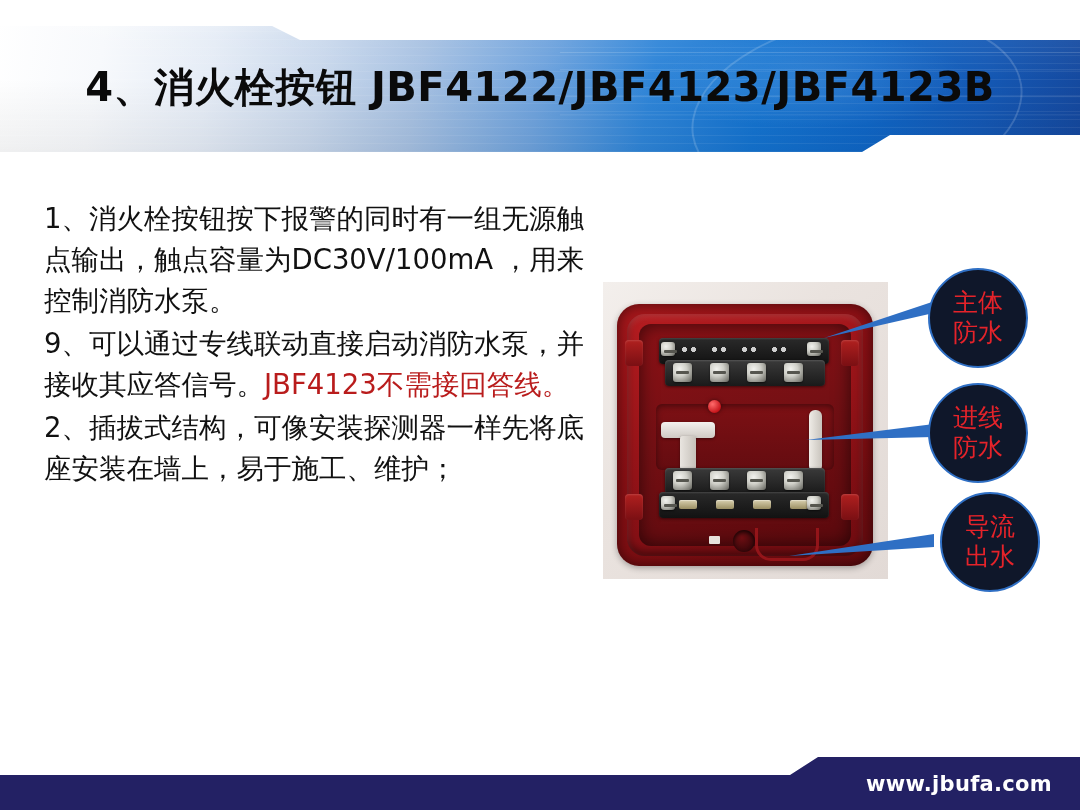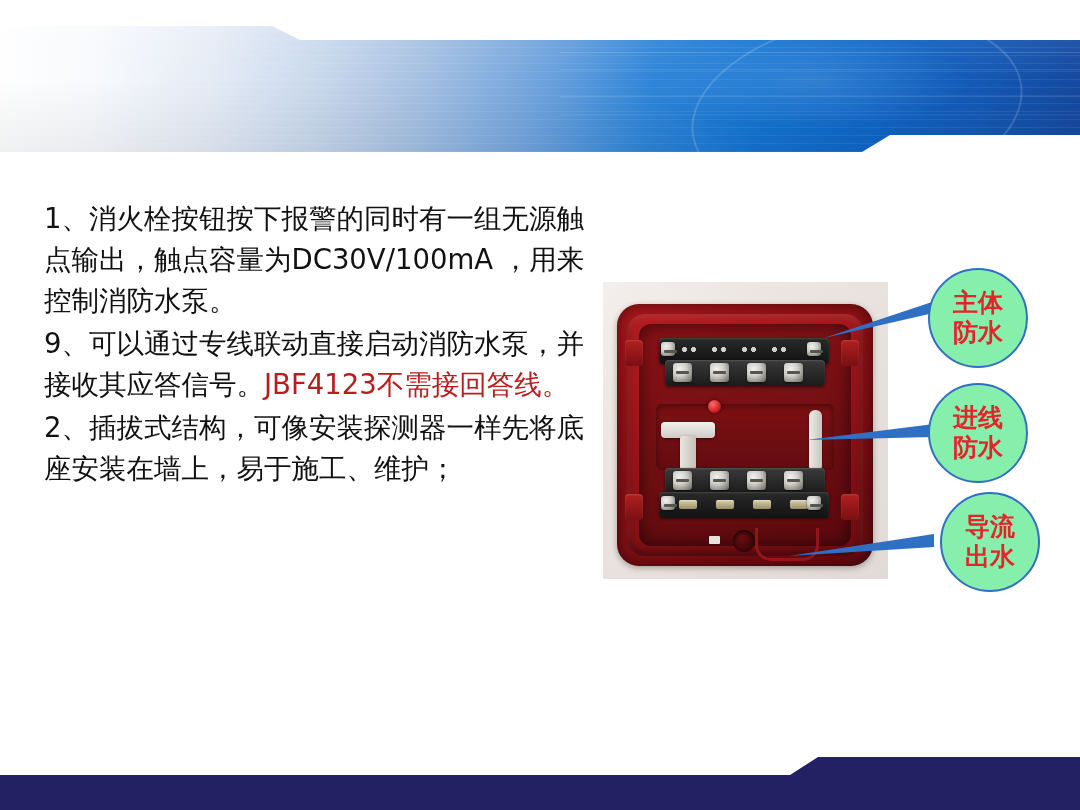--- a/index.html
+++ b/index.html
@@ -194,23 +194,23 @@
   }
   .corner-clip{
     position:absolute;width:18px;height:26px;border-radius:4px;
     background:linear-gradient(180deg,#b0201f,#7a0f13);
     box-shadow:inset 0 1px 2px rgba(255,255,255,.15);
   }
 
   
   .callout{
     position:absolute;width:96px;height:96px;border-radius:50%;
-    border:2.6px solid #2f6fc4;background:#86efac;
+    border:2.6px solid #2f6fc4;background:#0f172a;
     display:flex;flex-direction:column;align-items:center;justify-content:center;
-    color:#e5232a;font-weight:bold;font-size:25px;line-height:30px;
+    color:#e5232a;font-weight:normal;font-size:25px;line-height:30px;
     text-align:center;
     font-family:"DejaVu Sans","Liberation Sans",sans-serif;
     z-index:6;
   }
   .lead-svg{position:absolute;left:0;top:0;width:1080px;height:810px;pointer-events:none;z-index:4;}
 
   
   .footer{
     position:absolute;left:0;top:0;width:1080px;height:810px;pointer-events:none;
   }
@@ -229,20 +229,21 @@
 </head>
 <body>
 
 <div class="slide">
 
   <div class="header-banner">
     <div class="banner-shape"></div>
     <div class="banner-streaks"></div>
     <div class="banner-streaks2"></div>
     <div class="banner-arc"></div>
+    <div class="banner-title">4、消火栓按钮 JBF4122/JBF4123/JBF4123B</div>
   </div>
 
   <div class="body-text">
     <p class="para">
       <span>1、消火栓按钮按下报警的同时有一组无源触点输出，触点容量为DC30V/100mA ，用来控制消防水泵。</span>
     </p>
     <p class="para">
       <span>9、可以通过专线联动直接启动消防水泵，并接收其应答信号。</span><span class="hl-red">JBF4123不需接回答线。</span>
     </p>
     <p class="para">
@@ -317,14 +318,15 @@
     <span>防水</span>
   </div>
   <div class="callout" style="left:940px;top:492px;">
     <span>导流</span>
     <span>出水</span>
   </div>
 
   <div class="footer">
     <div class="footer-bar"></div>
   </div>
+  <div class="footer-url">www.jbufa.com</div>
 
 </div>
 
 </body></html>

